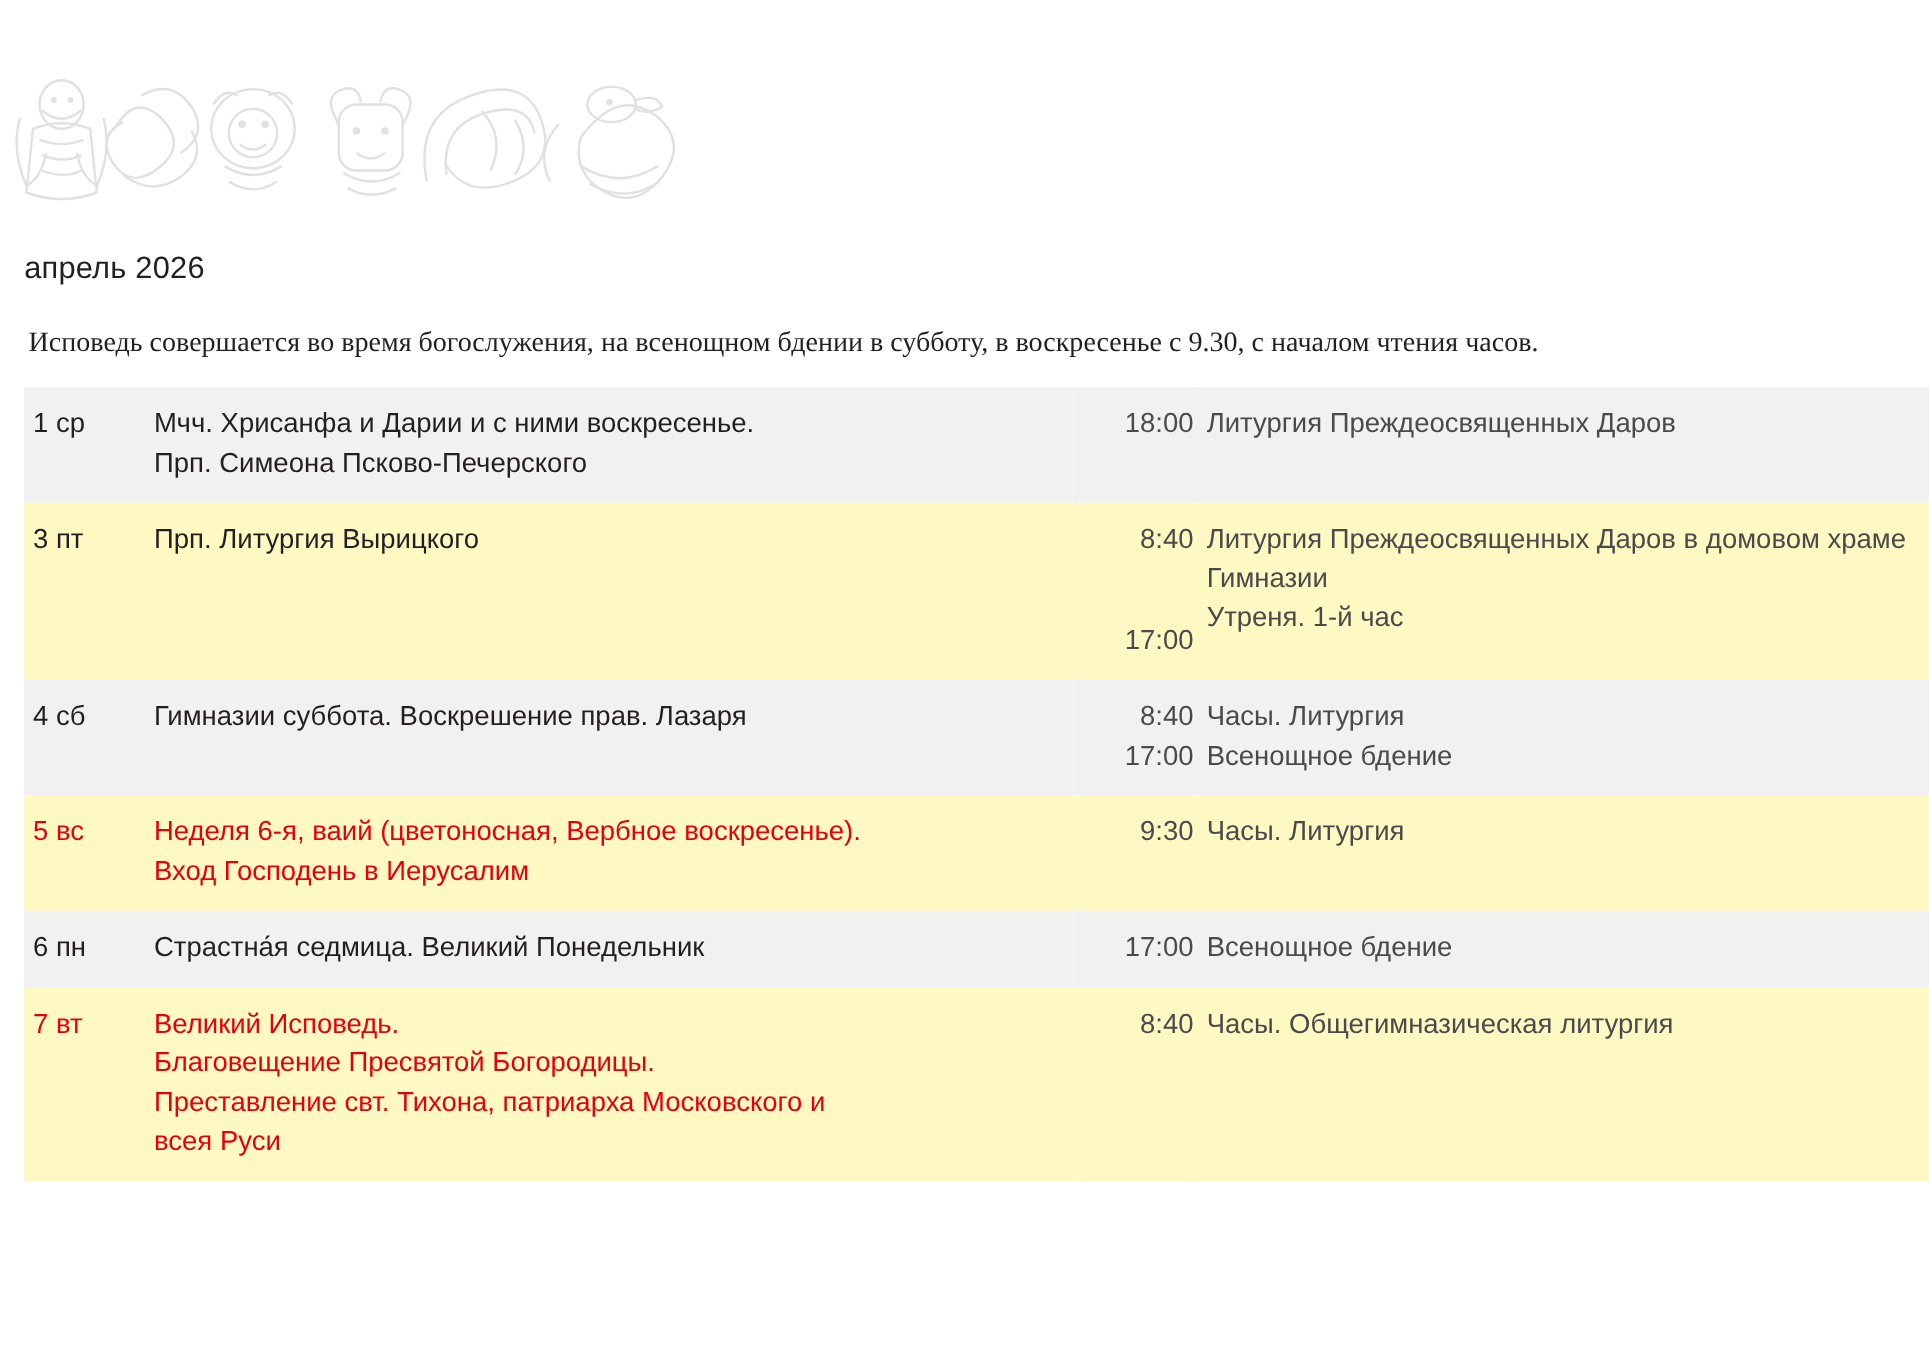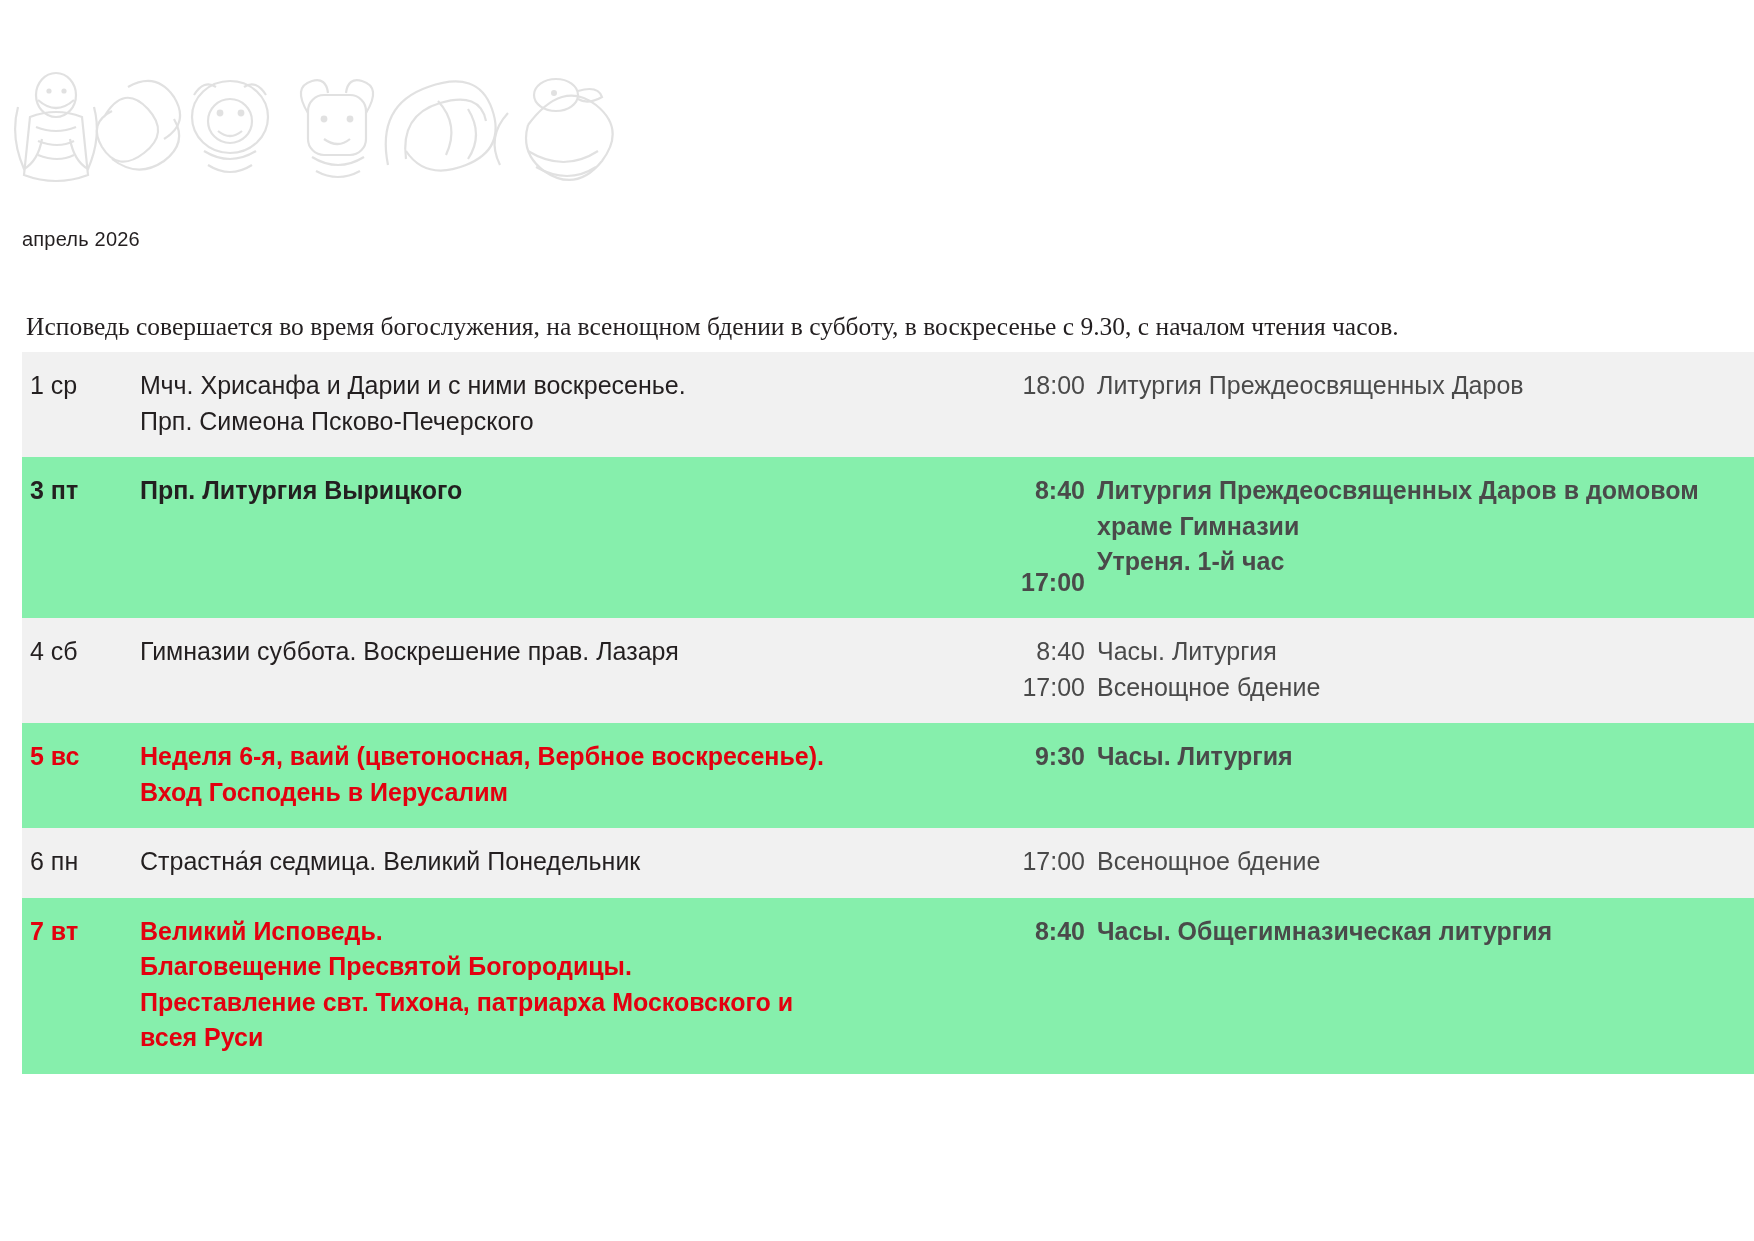--- a/index.html
+++ b/index.html
@@ -33,30 +33,30 @@
     height: 150px;
     opacity: 0.55;
   }
   .ornament svg { display: block; }
 
   
   .month-label {
     position: absolute;
     left: 22px;
     top: 228px;
-    font-size: 20px;
+    font-size: 28px;
     letter-spacing: 0.2px;
     color: #231f20;
   }
 
   
   .confession-note {
     position: absolute;
     left: 26px;
-    top: 312px;
+    top: 296px;
     width: 1700px;
     font-family: "Liberation Serif", serif;
     font-size: 25.5px;
     color: #231f20;
     white-space: nowrap;
   }
 
   
   .schedule {
     position: absolute;
@@ -71,21 +71,21 @@
     padding: 16px 0 18px 0;
     font-size: 25px;
     line-height: 1.42;
   }
   .col-date  { width: 110px; padding-left: 8px !important; }
   .col-saint { width: 815px; padding-right: 20px !important; }
   .col-time  { width: 110px; text-align: right; }
   .col-serv  { width: 660px; padding-left: 12px !important; }
 
   tr.shaded td { background: #f1f1f1; }
-  tr.plain  td { background: #86efac; font-weight: bold; }
+  tr.plain  td { background: #fef9c3; }
 
   .red { color: #e3000f; margin-top: 21px; }
   .dark { color: #231f20; }
   .grey-text { color: #4a4a4a; }
 
   .time-line { display: block; }
   .time-gap { display: block; height: 56px; }
 
   .saint-line { display: block; }
 </style>

